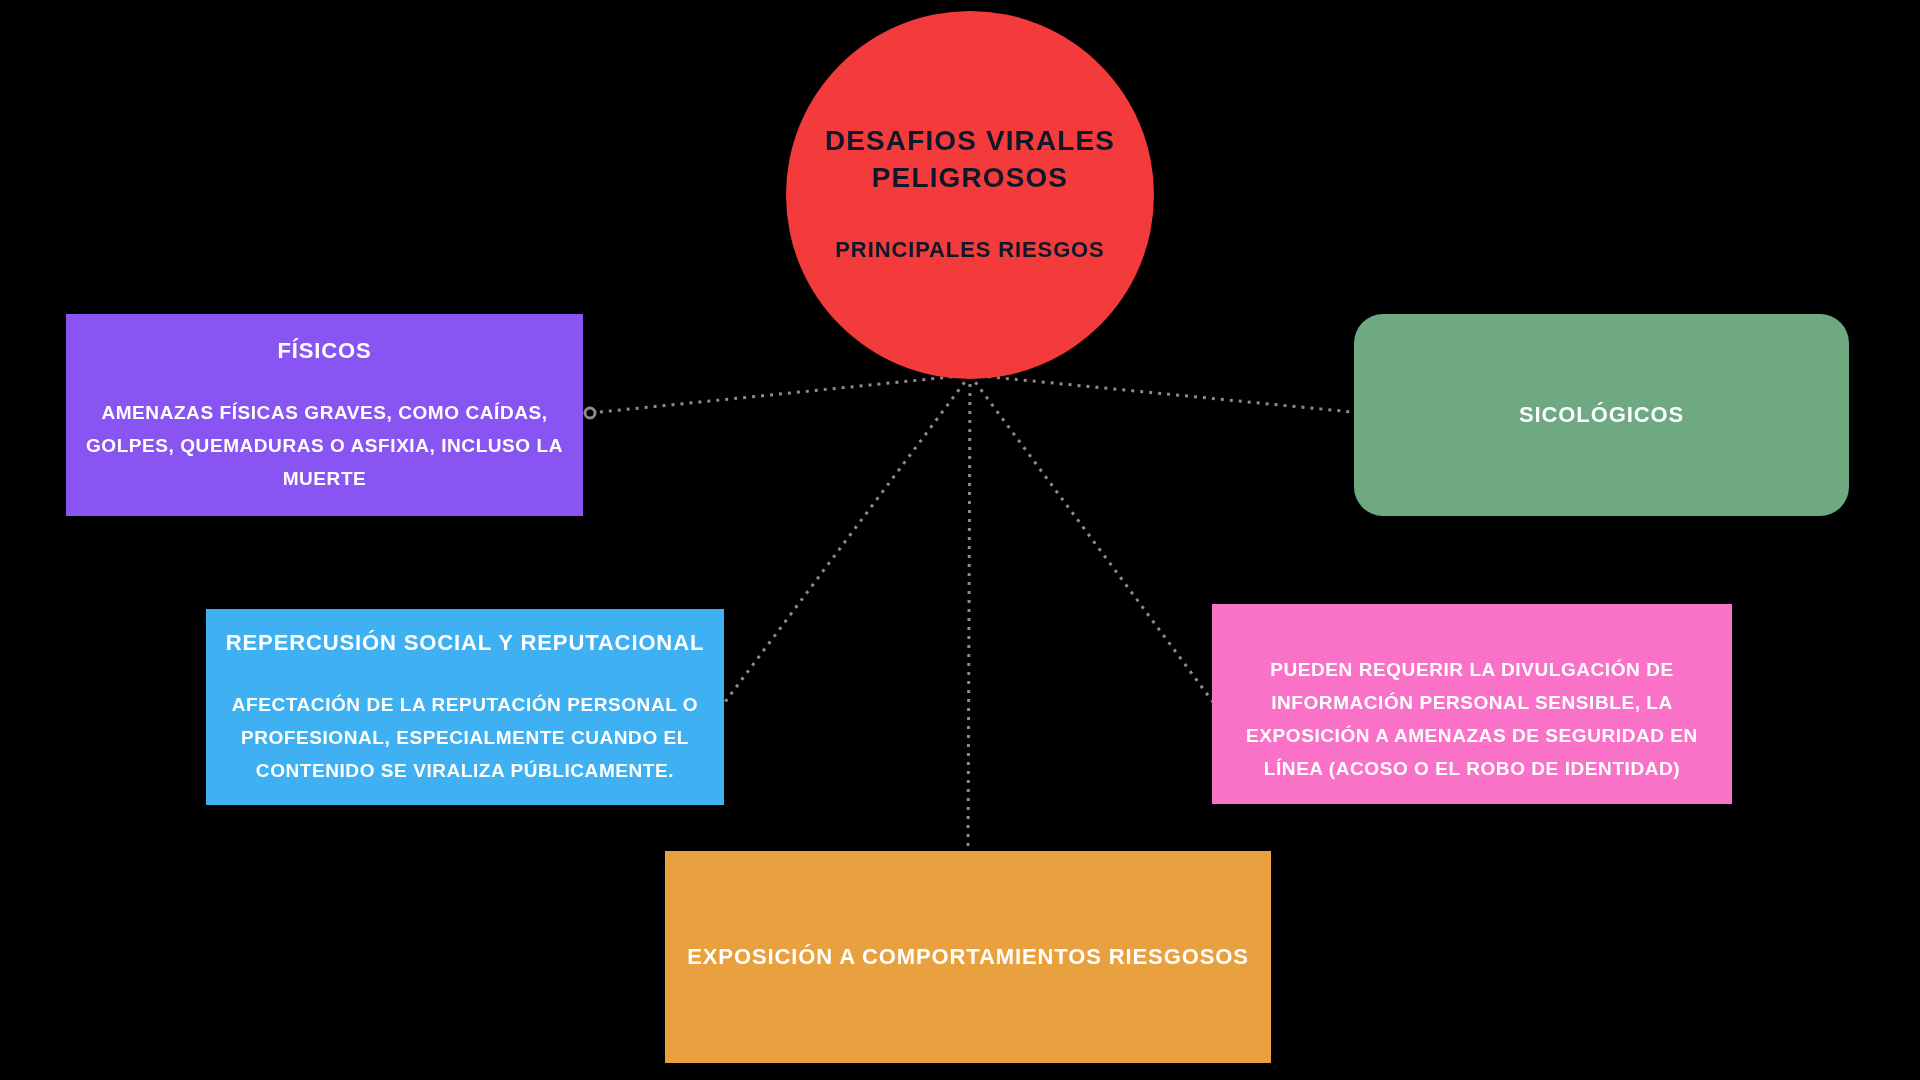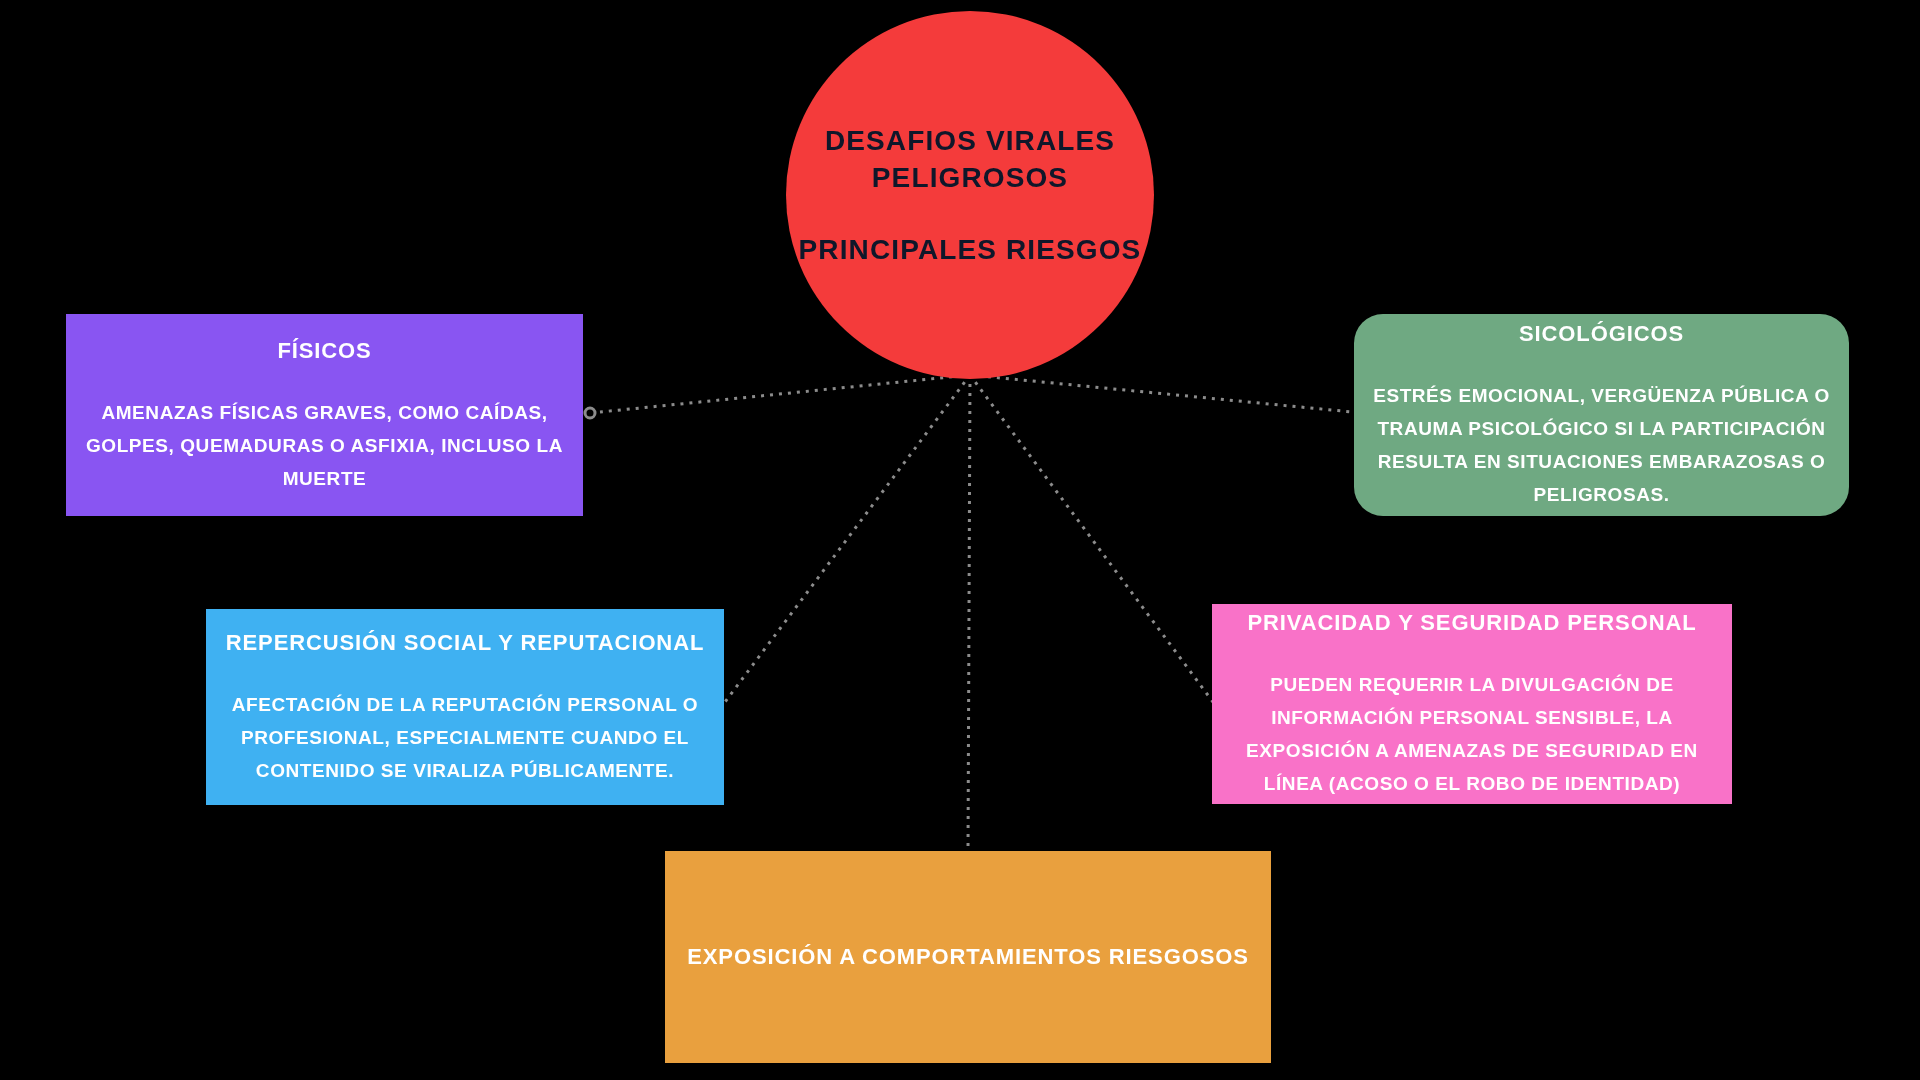--- a/index.html
+++ b/index.html
@@ -34,21 +34,21 @@
     color: #0f172a;
     font-weight: bold;
   }
   .center-title {
     font-size: 28px;
     line-height: 37px;
     width: 300px;
     letter-spacing: 0.04em;
   }
   .center-subtitle {
-    font-size: 28px;
+    font-size: 22px;
     line-height: 37px;
     margin-top: 35px;
     white-space: nowrap;
     letter-spacing: 0.04em;
   }
   
   .node {
     position: absolute;
     display: flex;
     flex-direction: column;
@@ -95,30 +95,28 @@
     <div class="center-subtitle">PRINCIPALES RIESGOS</div>
   </div>
 
   <section class="node node-fisicos" style="background-color: rgb(137, 85, 242);">
     <h2 class="node-title">FÍSICOS</h2>
     <p class="node-body">AMENAZAS FÍSICAS GRAVES, COMO CAÍDAS, GOLPES, QUEMADURAS O ASFIXIA, INCLUSO LA MUERTE</p>
   </section>
 
   <section class="node node-sicologicos" style="background-color: rgb(111, 169, 130);">
     <h2 class="node-title">SICOLÓGICOS</h2>
-    <p class="node-body">ESTRÉS EMOCIONAL, VERGÜENZA PÚBLICA O TRAUMA PSICOLÓGICO SI LA PARTICIPACIÓN RESULTA EN SITUACIONES EMBARAZOSAS O PELIGROSAS.</p>
   </section>
 
   <section class="node node-repercusion" style="background-color: rgb(63, 177, 242);">
     <h2 class="node-title">REPERCUSIÓN SOCIAL Y REPUTACIONAL</h2>
     <p class="node-body">AFECTACIÓN DE LA REPUTACIÓN PERSONAL O PROFESIONAL, ESPECIALMENTE CUANDO EL CONTENIDO SE VIRALIZA PÚBLICAMENTE.</p>
   </section>
 
   <section class="node node-privacidad" style="background-color: rgb(249, 114, 200);">
-    <h2 class="node-title">PRIVACIDAD Y SEGURIDAD PERSONAL</h2>
     <p class="node-body">PUEDEN REQUERIR LA DIVULGACIÓN DE INFORMACIÓN PERSONAL SENSIBLE, LA EXPOSICIÓN A AMENAZAS DE SEGURIDAD EN LÍNEA (ACOSO O EL ROBO DE IDENTIDAD)</p>
   </section>
 
   <section class="node node-exposicion" style="background-color: rgb(233, 160, 62); gap: 16px;">
     <h2 class="node-title">EXPOSICIÓN A COMPORTAMIENTOS RIESGOSOS</h2>
   </section>
 
 </div>
 
 </body></html>

